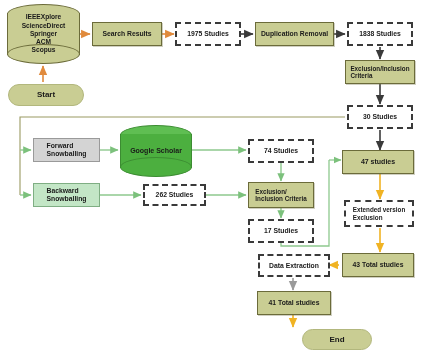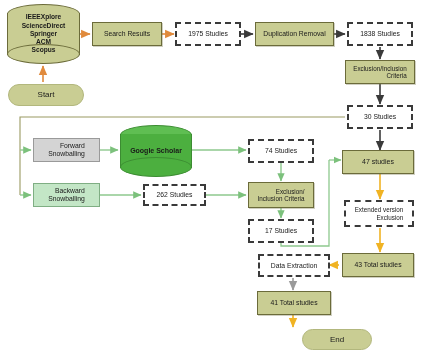--- a/index.html
+++ b/index.html
@@ -16,22 +16,22 @@
     height: 355px;
     background: #ffffff;
     overflow: hidden;
   }
   .node {
     position: absolute;
     box-sizing: border-box;
     display: flex;
     align-items: center;
     justify-content: center;
-    text-align: right;
-    font-weight: normal;
+    text-align: left;
+    font-weight: bold;
     color: #1a1a1a;
     line-height: 1.15;
     white-space: pre-line;
     z-index: 3;
   }
   
   .box-olive {
     background: #c9cd93;
     border: 1px solid #6b6b3a;
     box-shadow: 1px 1px 0 rgba(120,120,80,.35);

